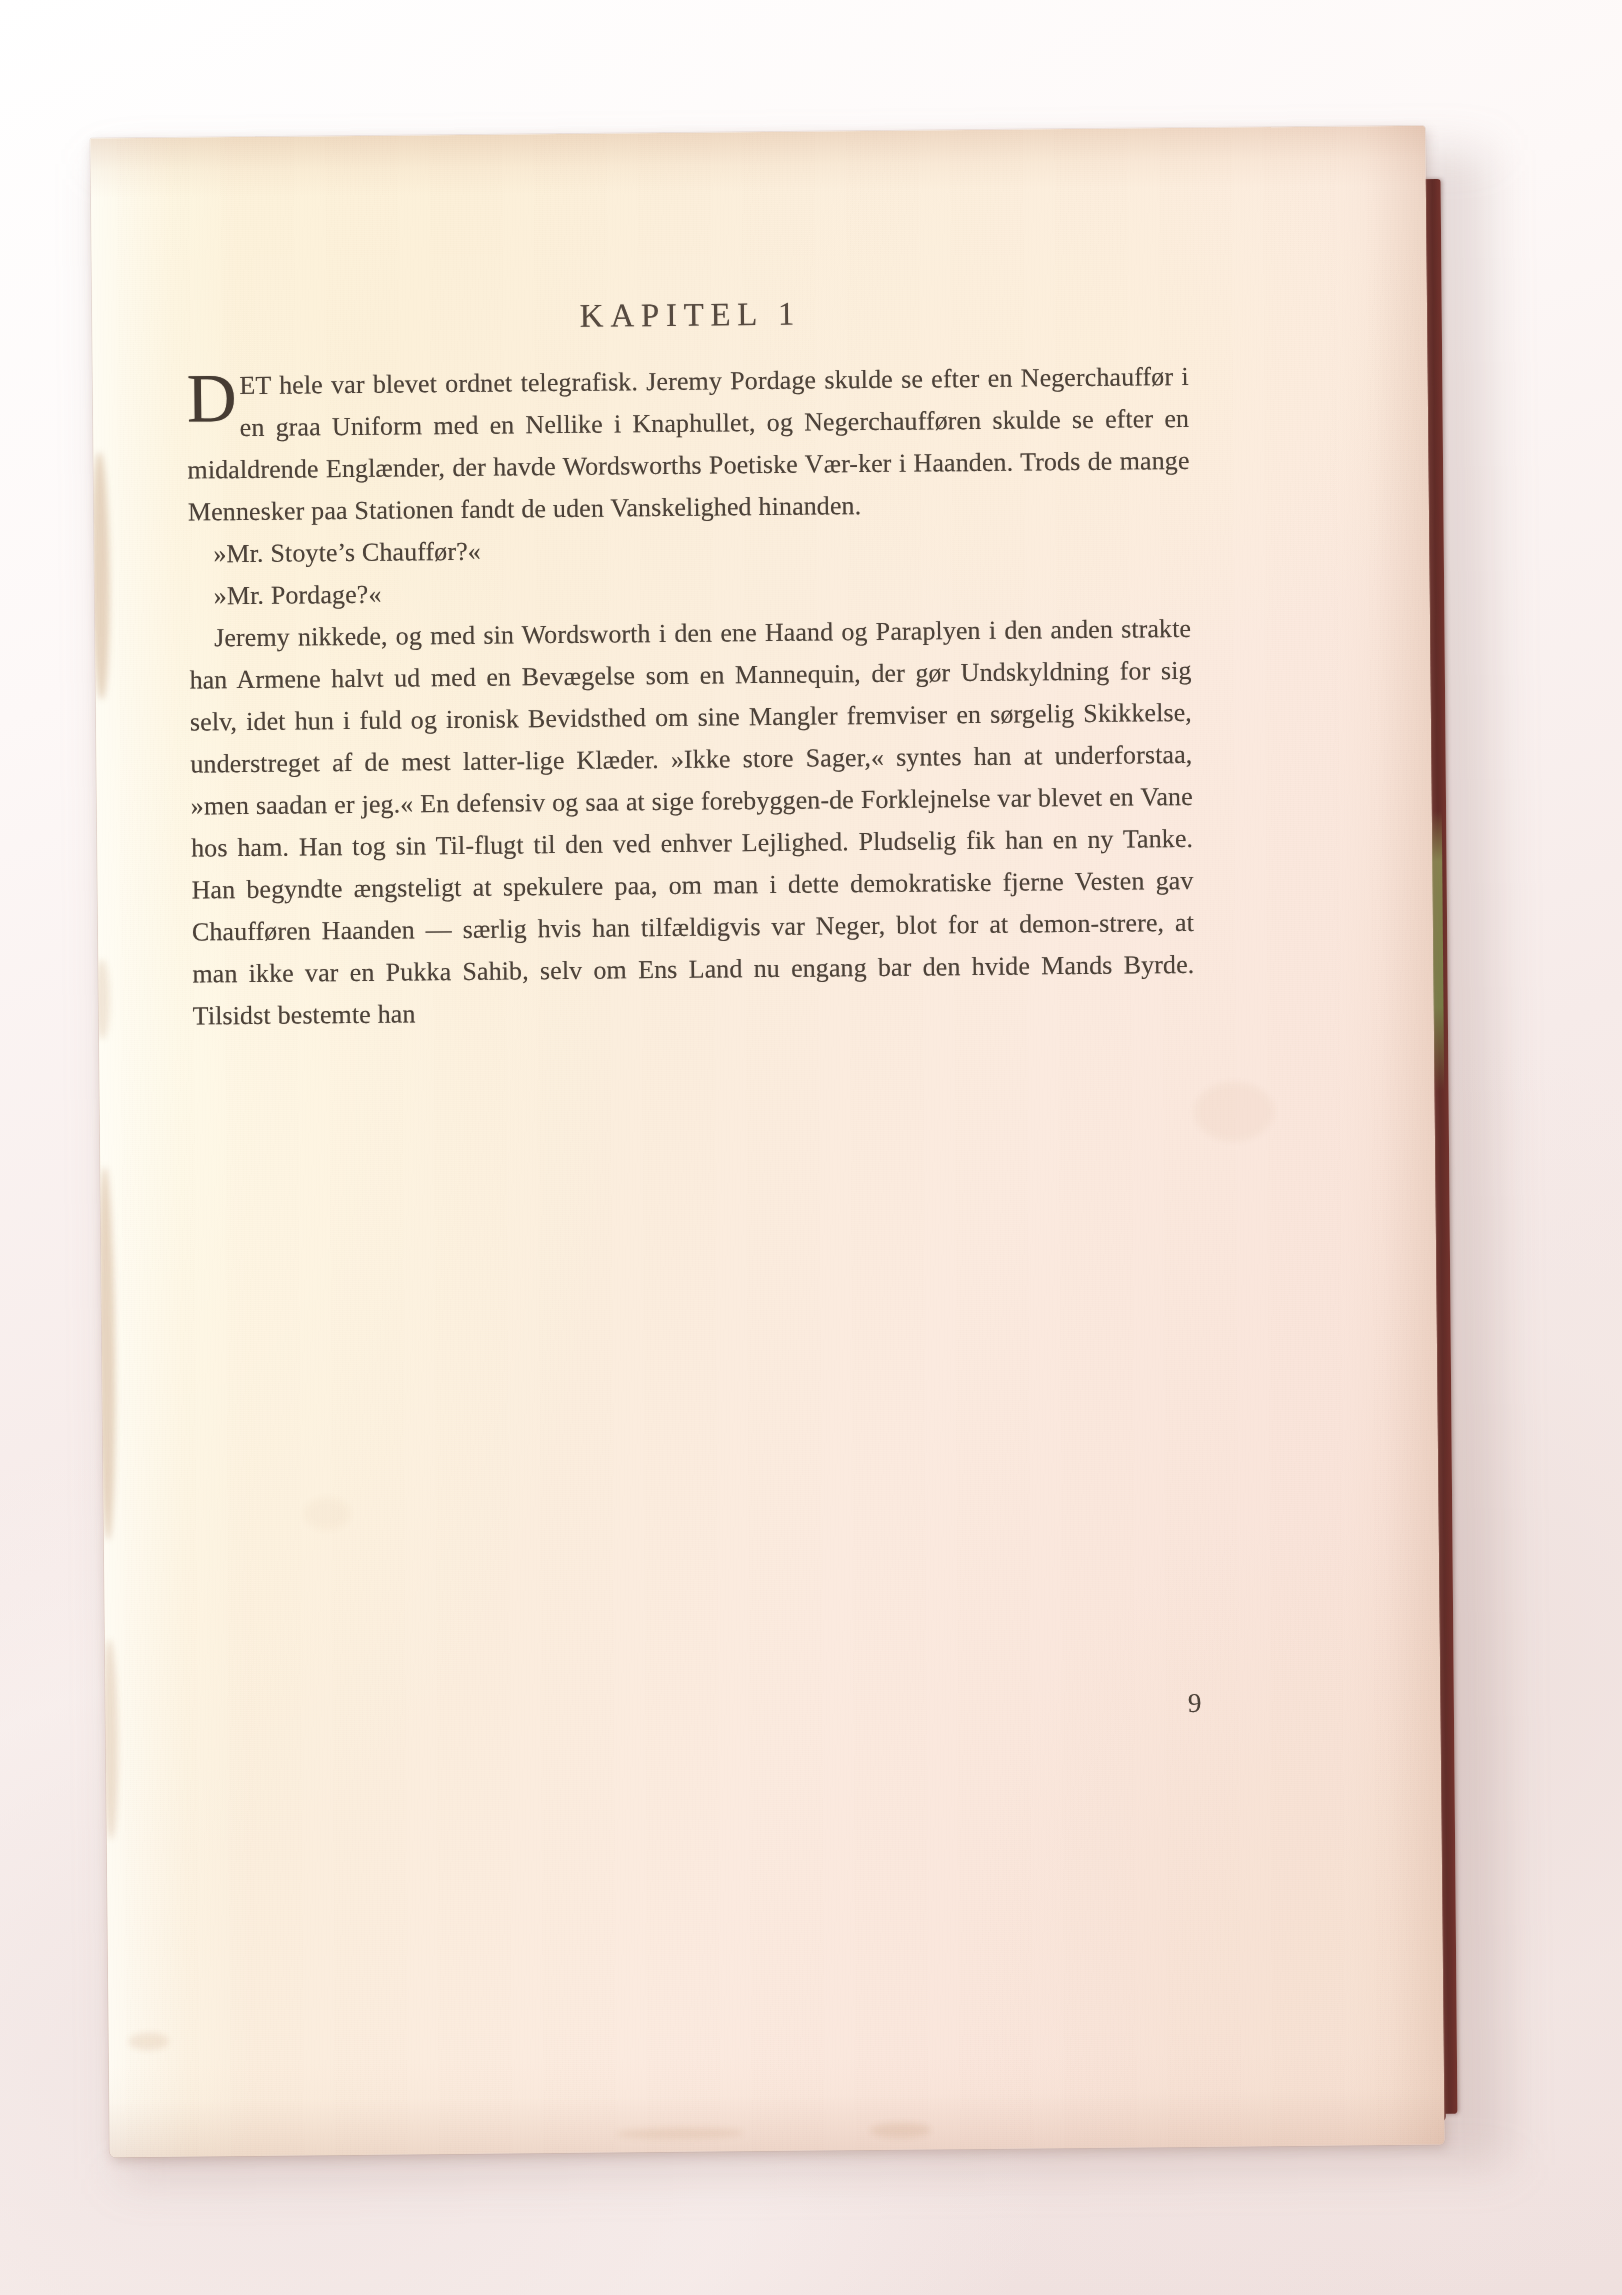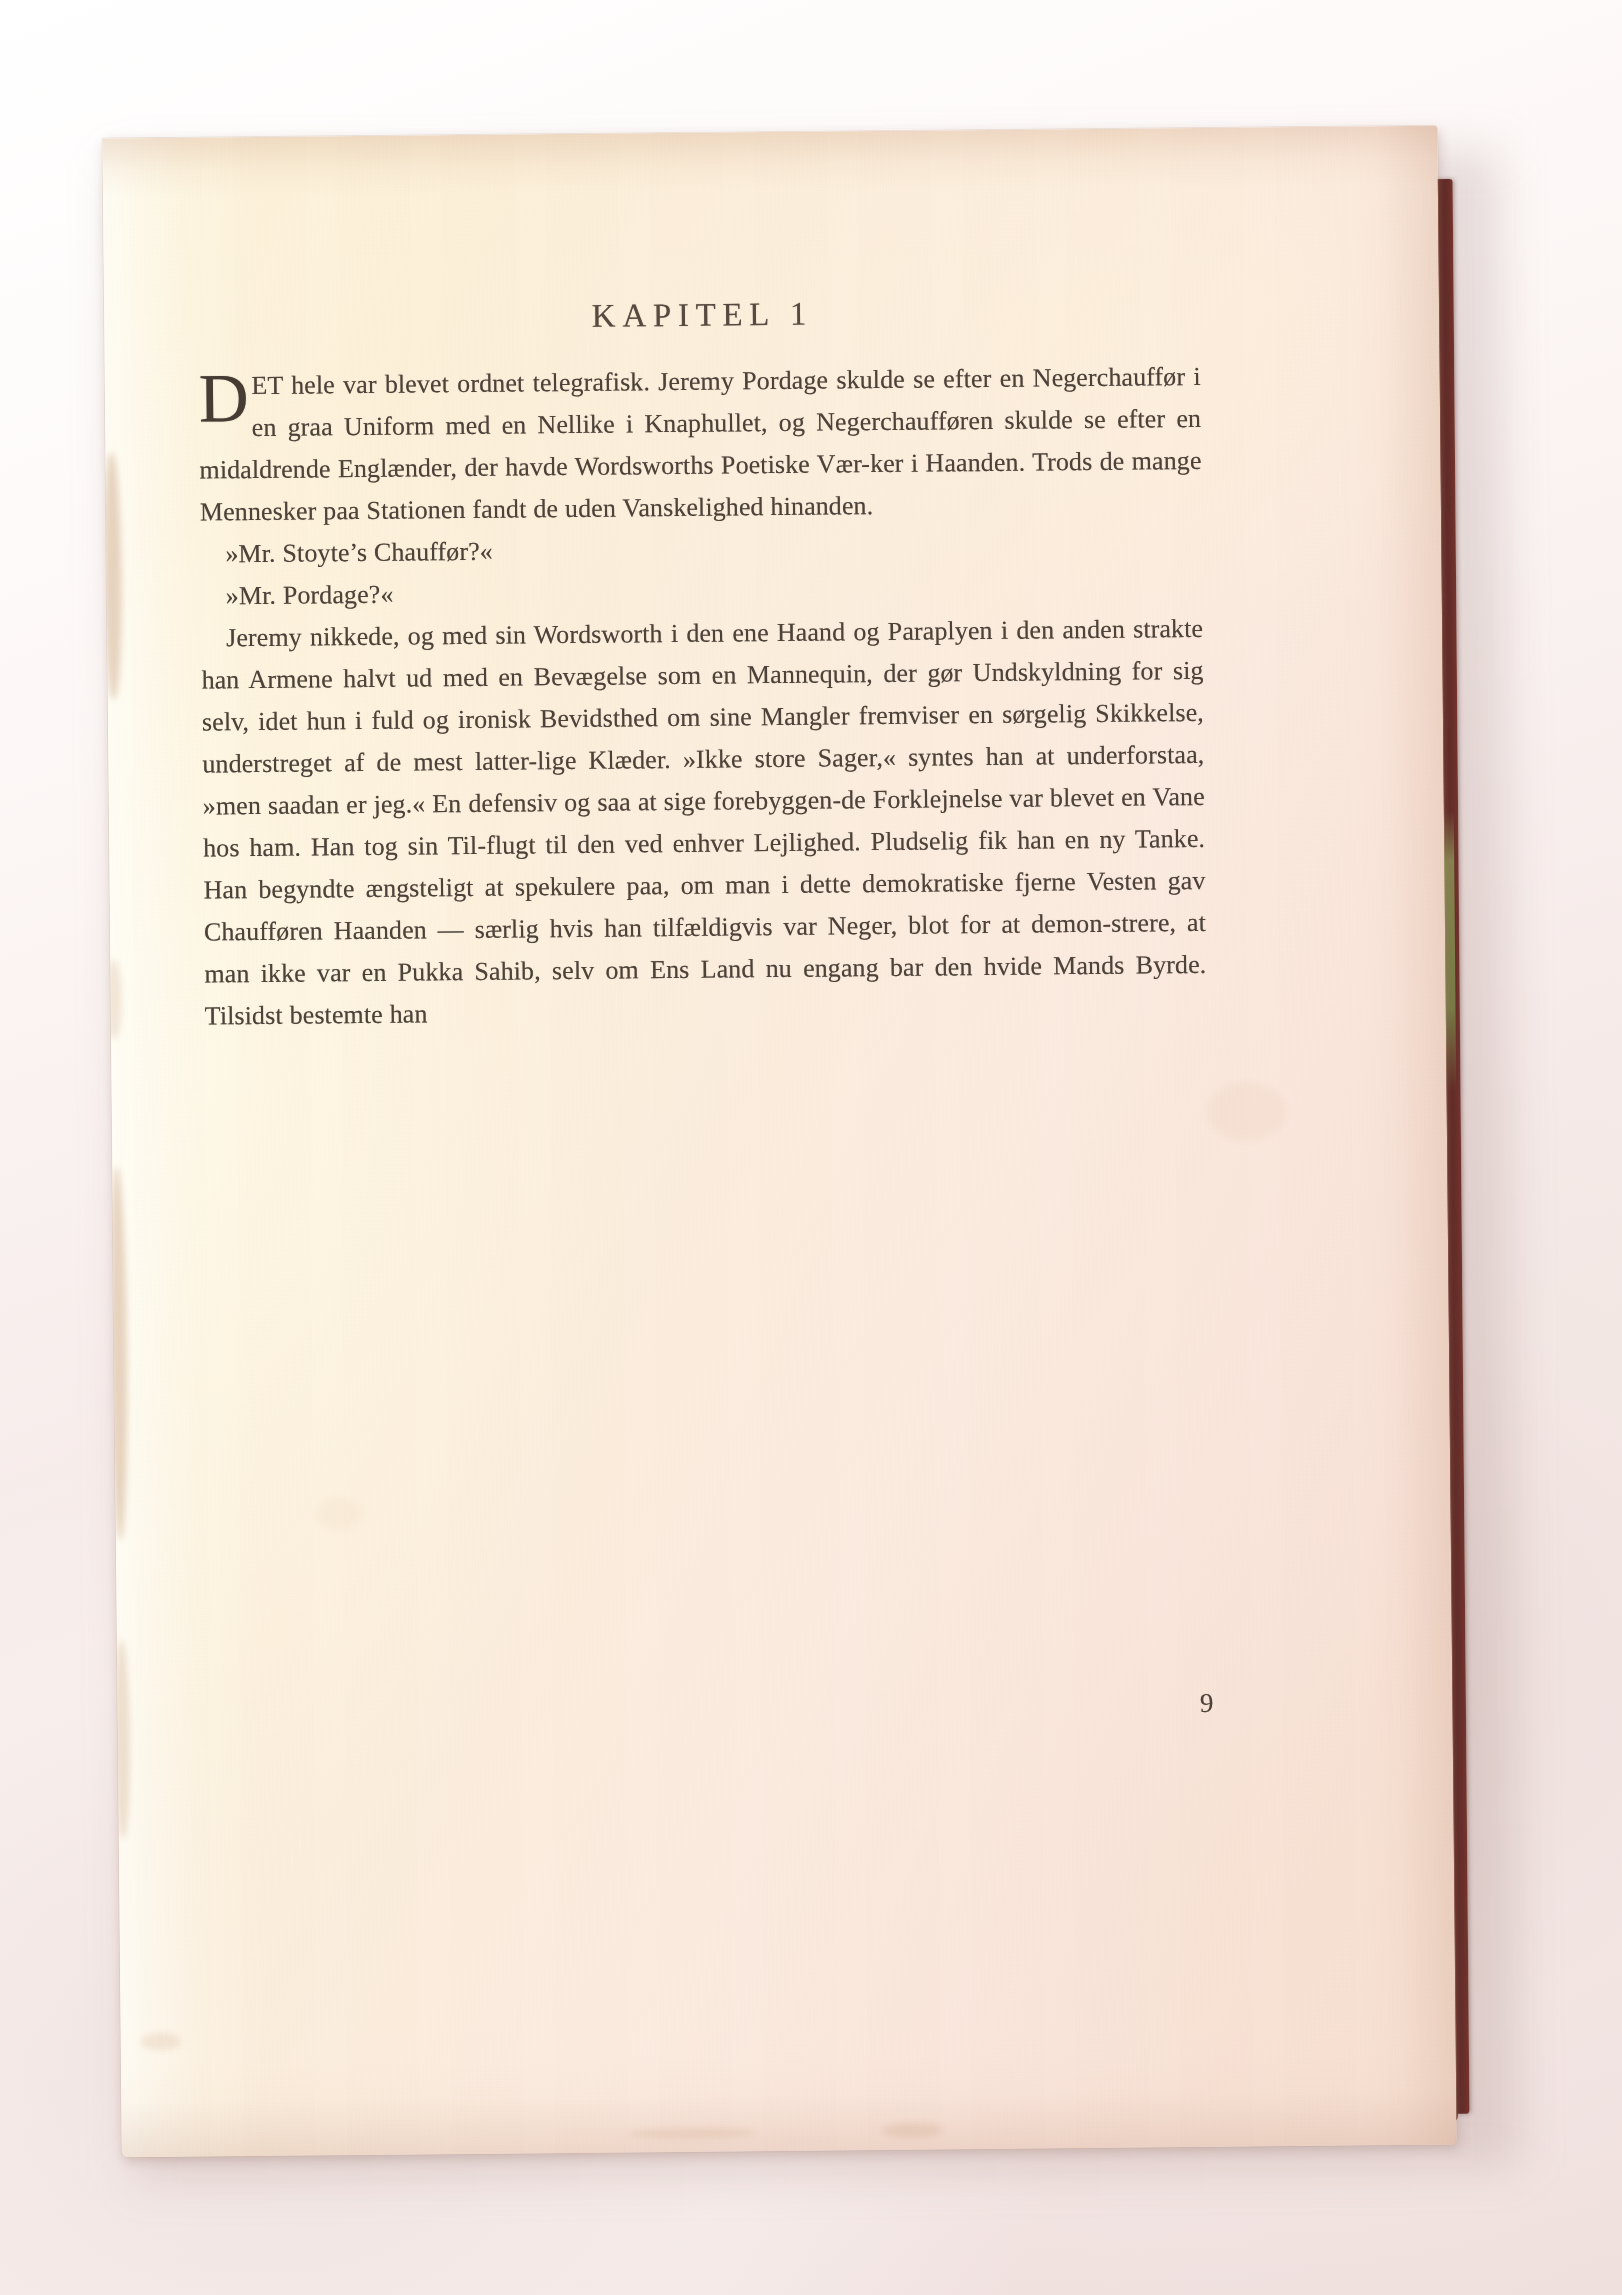--- a/index.html
+++ b/index.html
@@ -22,21 +22,21 @@
     height: 2295px;
     background:
       radial-gradient(ellipse 1134px 867px at 1268px 1668px, rgba(236,221,218,0.95) 0%, rgba(243,231,228,0.6) 45%, rgba(255,255,255,0) 75%),
       radial-gradient(ellipse 1001px 801px at 267px 2069px, rgba(240,228,226,0.9) 0%, rgba(250,243,241,0.5) 50%, rgba(255,255,255,0) 80%),
       linear-gradient(160deg, #ffffff 0%, #fdf8f7 25%, #f6ebe9 55%, #f2e4e2 78%, #efe0de 100%);
   }
 
   
   #book {
     position: absolute;
-    left: 12px; top: 0;
+    left: 0; top: 0;
     width: 1603px;
     height: 2295px;
   }
 
   
   #book-shadow {
     position: absolute;
     left: 100px;
     top: 140px;
     width: 1385px;

